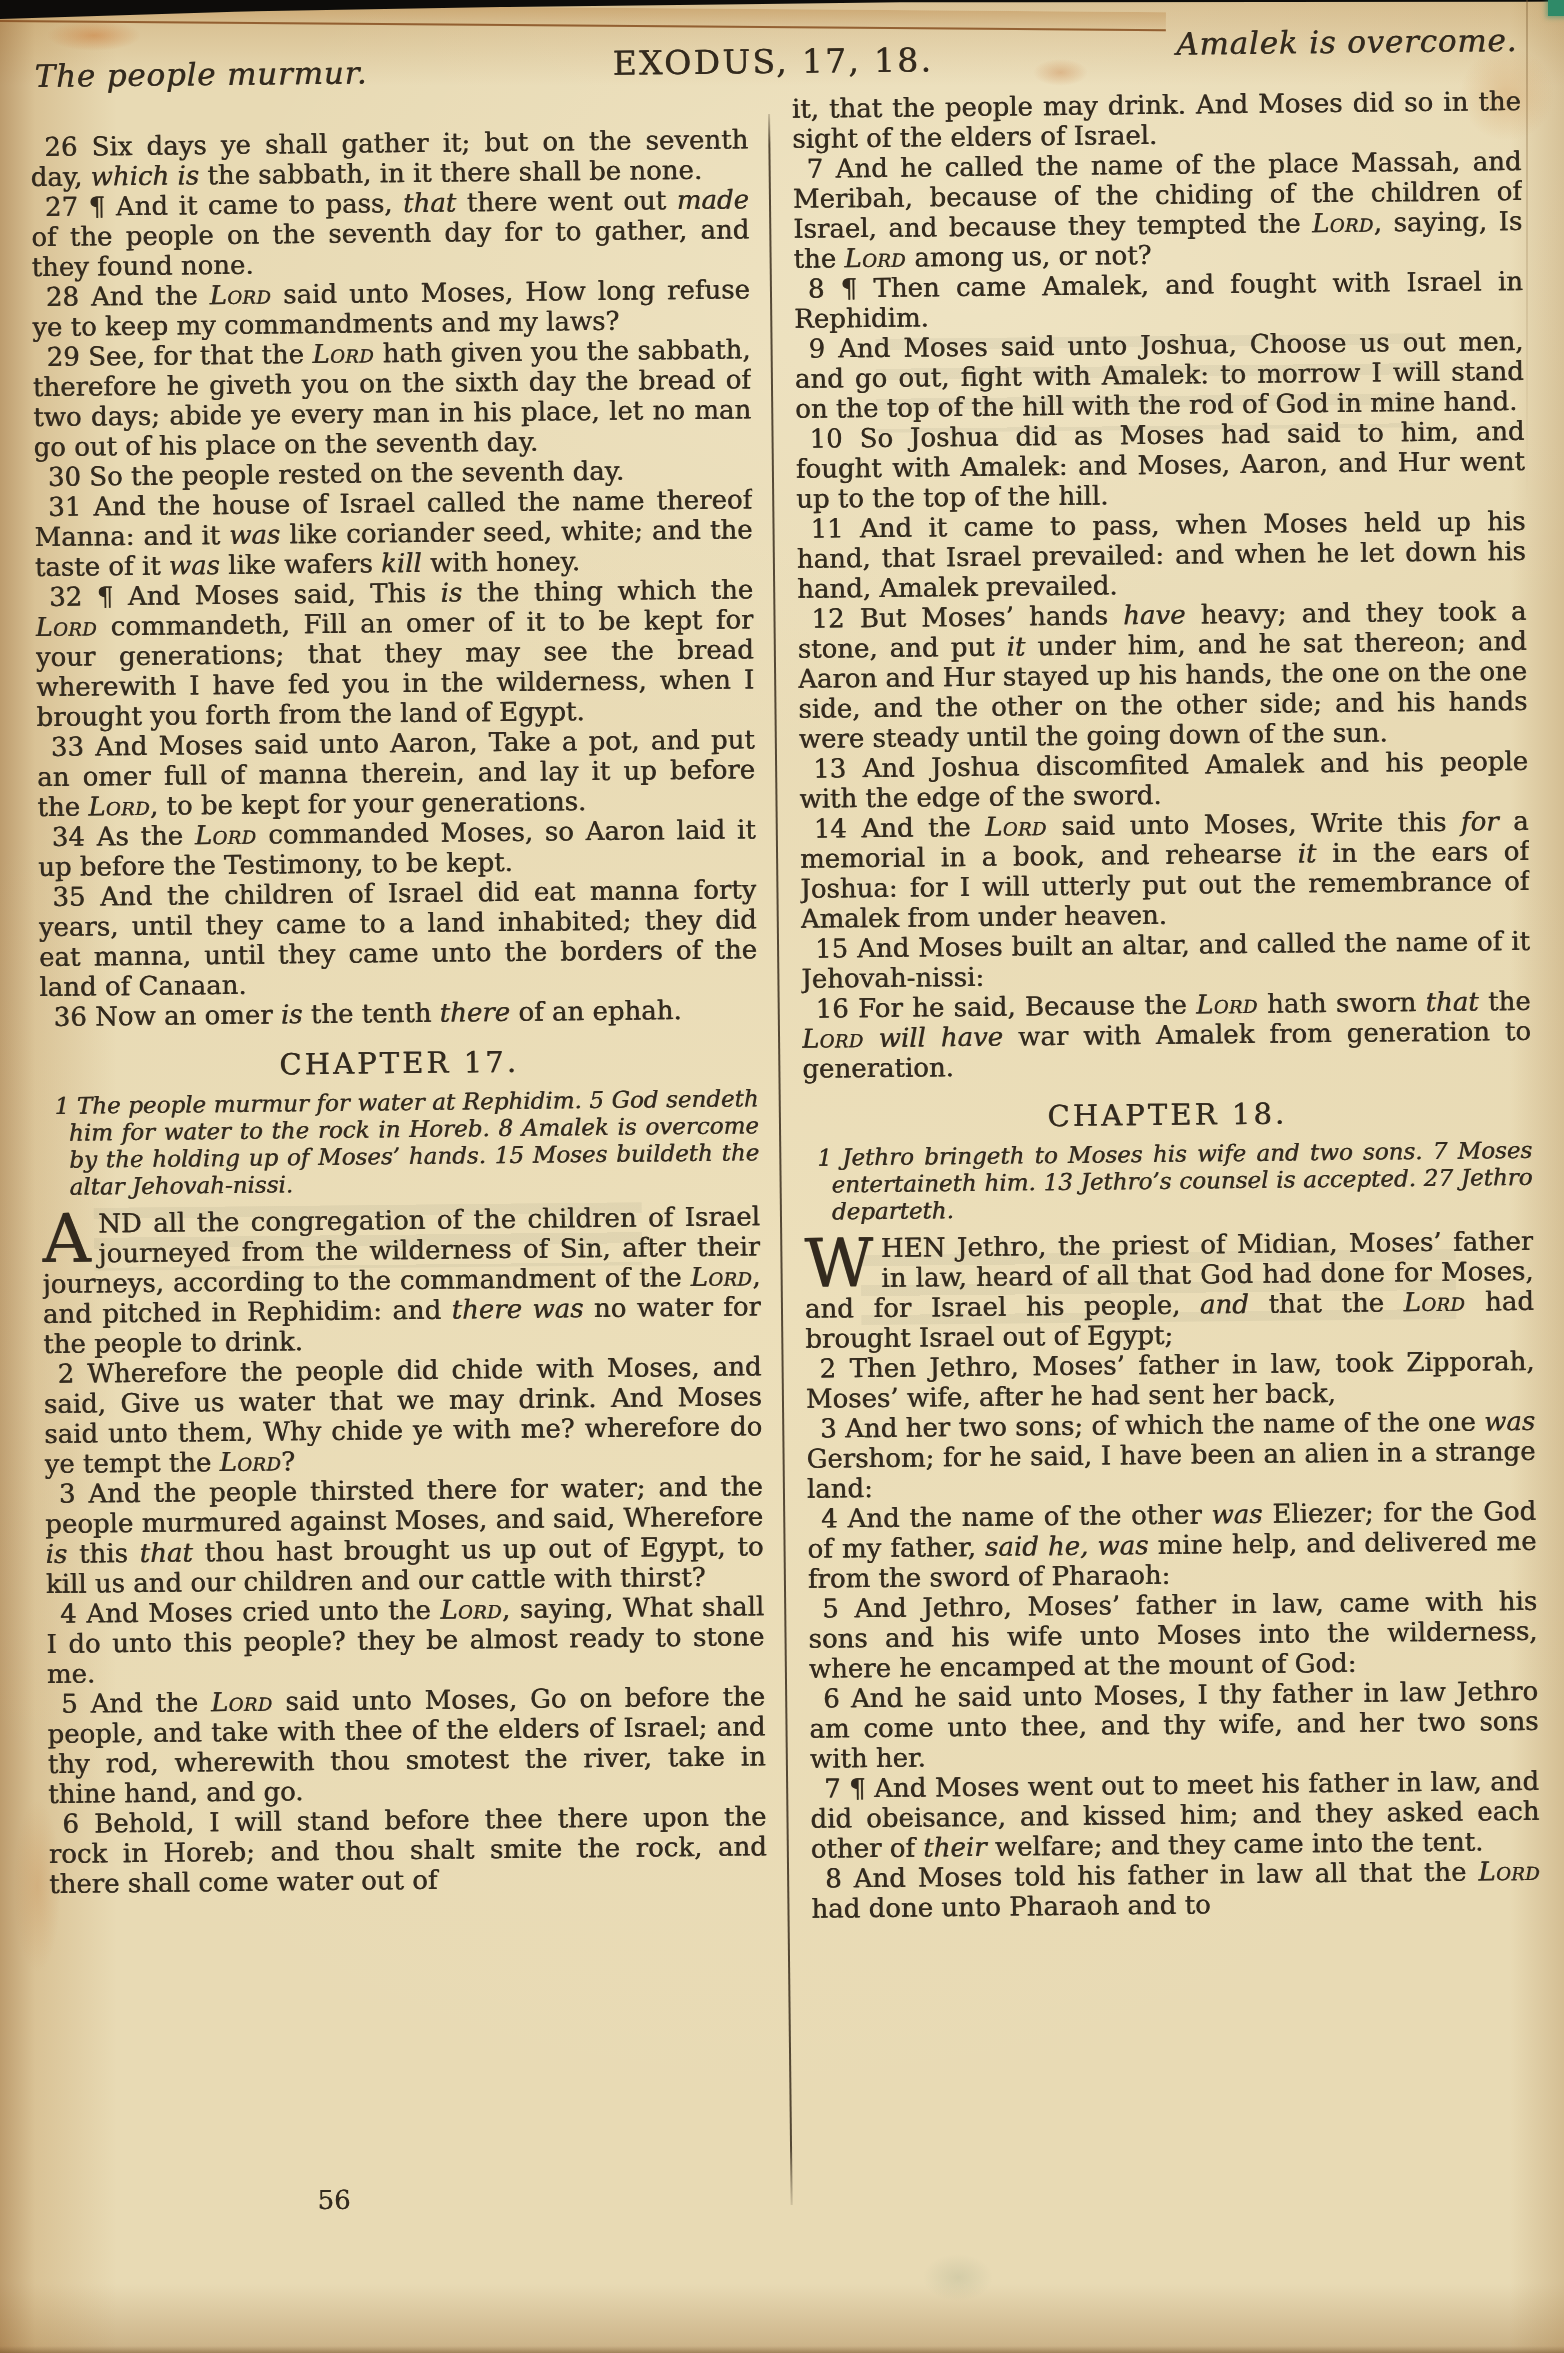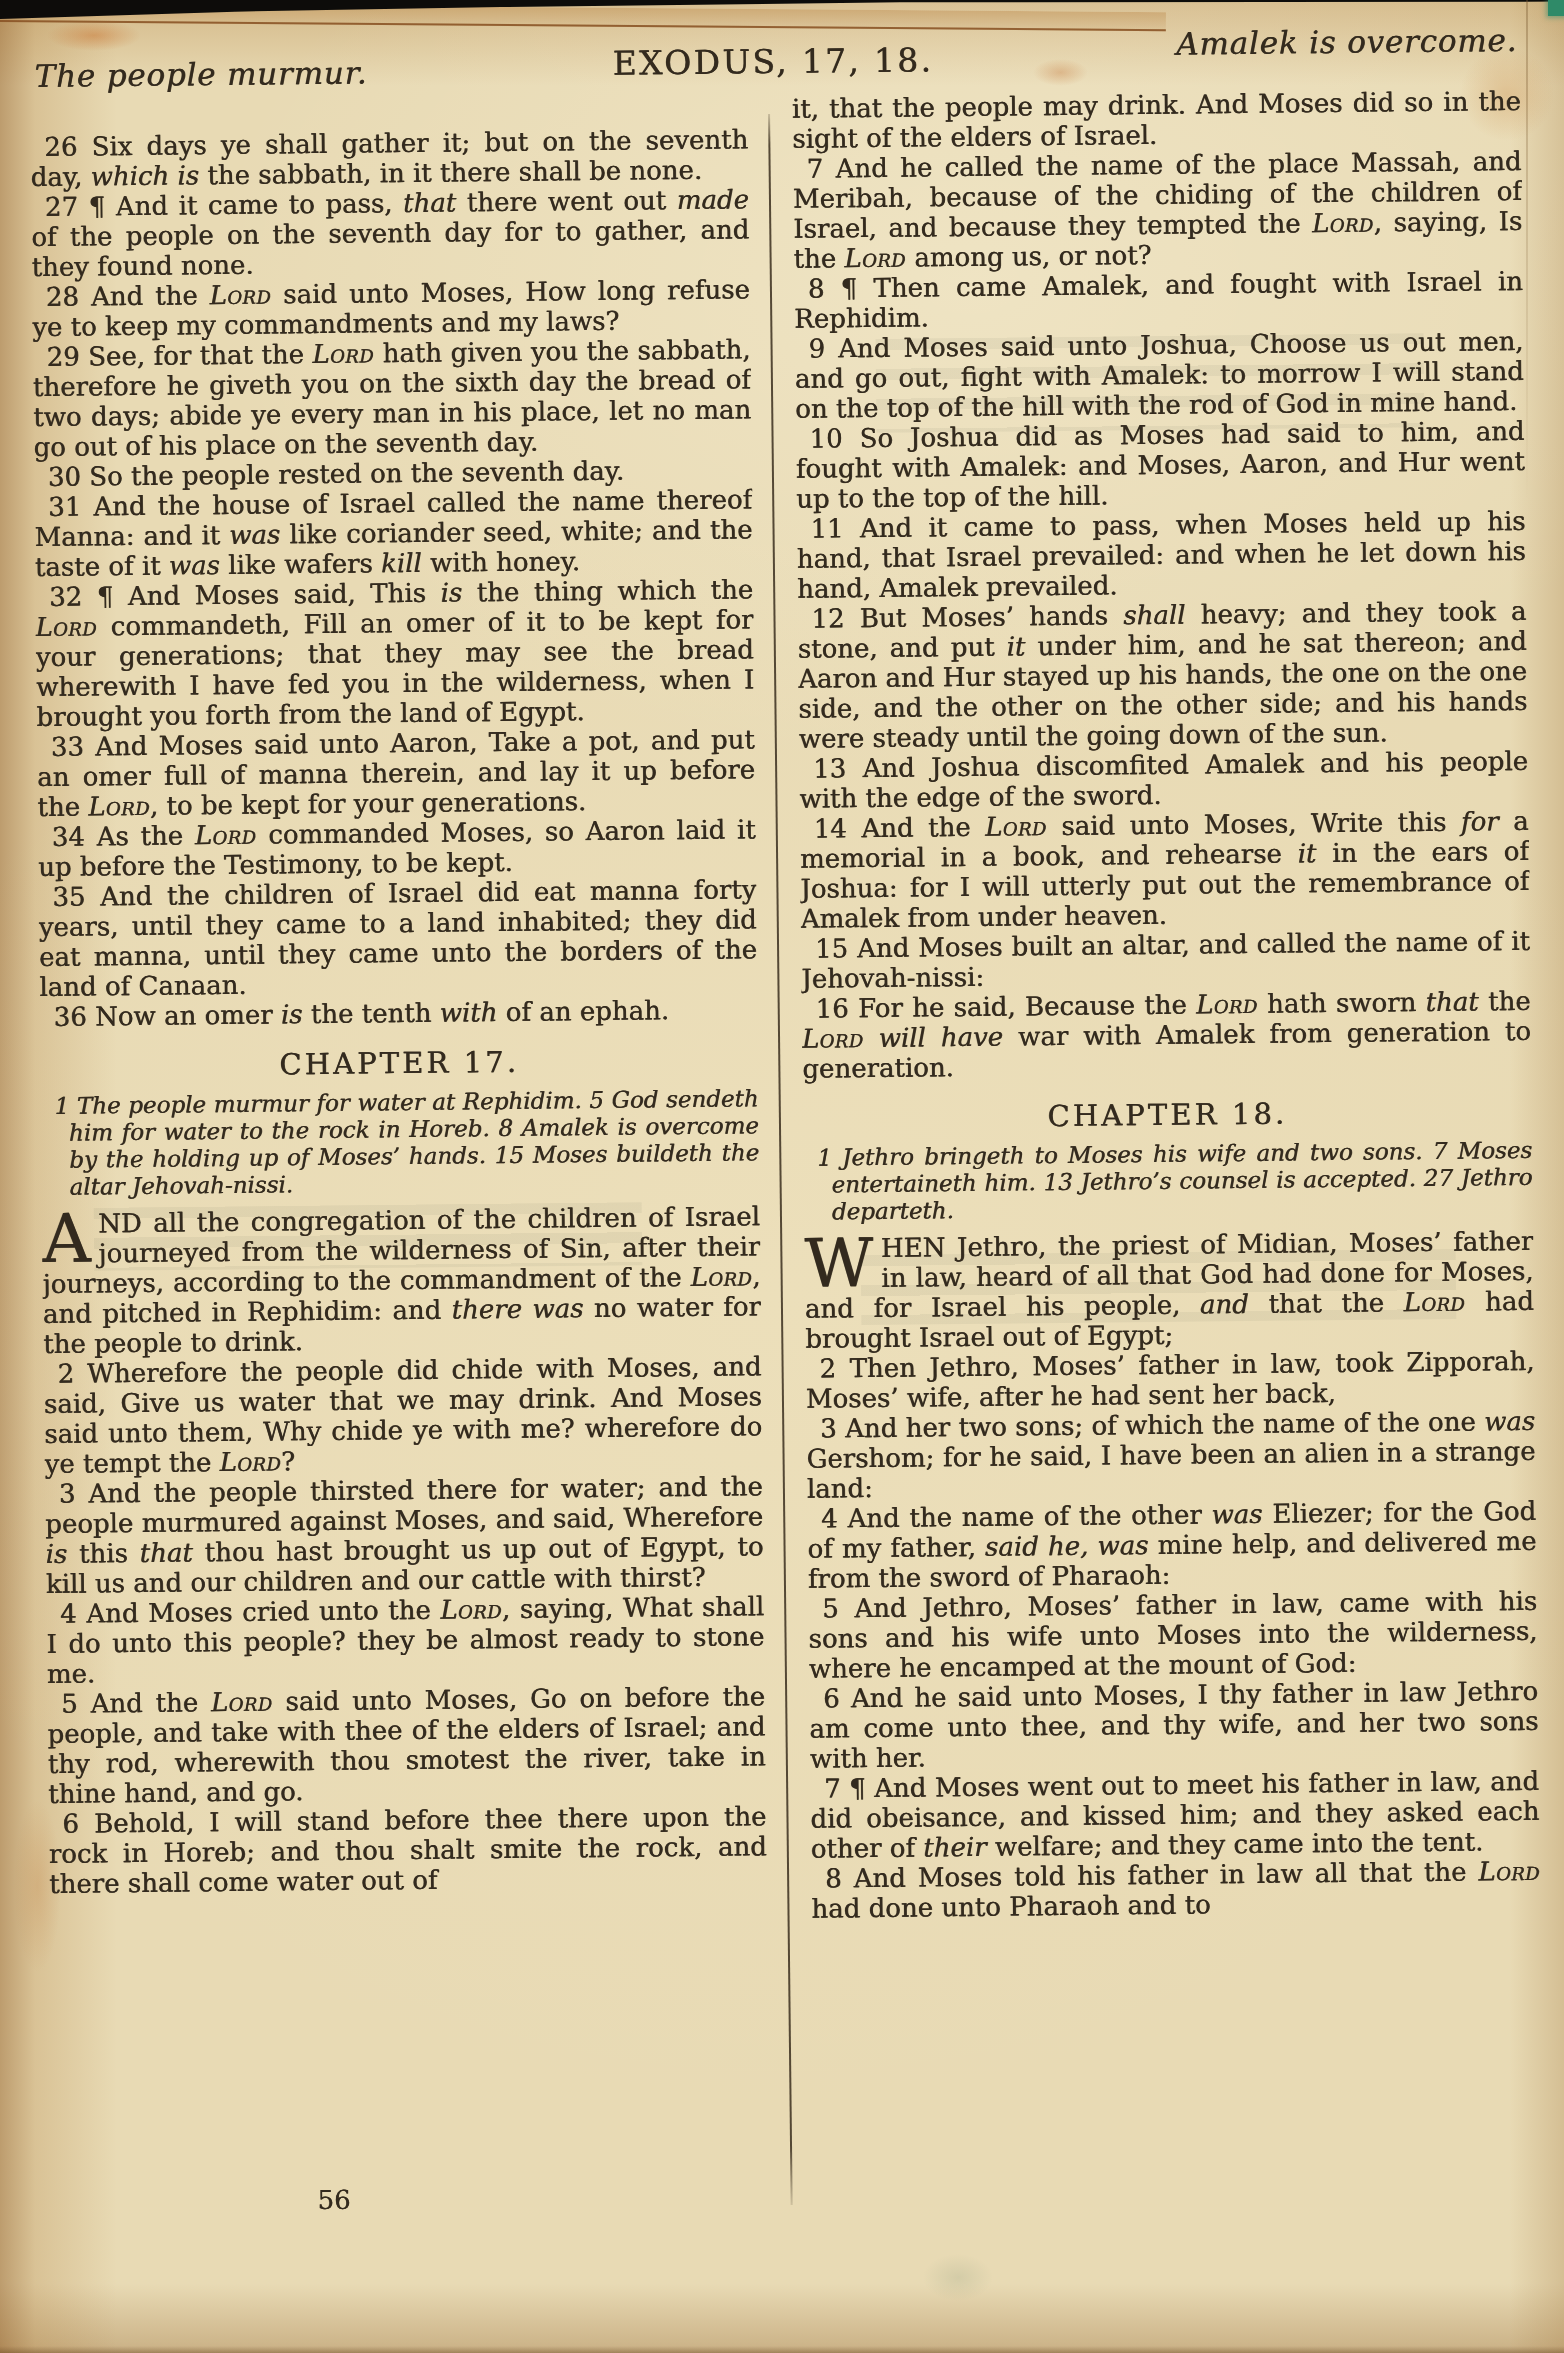--- a/index.html
+++ b/index.html
@@ -124,38 +124,38 @@
       <p class="verse">26 Six days ye shall gather it; but on the seventh day, <i>which is</i> the sabbath, in it there shall be none.</p>
       <p class="verse">27 ¶ And it came to pass, <i>that</i> there went out <i>made</i> of the people on the seventh day for to gather, and they found none.</p>
       <p class="verse">28 And the <span class="sc">Lord</span> said unto Moses, How long refuse ye to keep my commandments and my laws?</p>
       <p class="verse">29 See, for that the <span class="sc">Lord</span> hath given you the sabbath, therefore he giveth you on the sixth day the bread of two days; abide ye every man in his place, let no man go out of his place on the seventh day.</p>
       <p class="verse">30 So the people rested on the seventh day.</p>
       <p class="verse">31 And the house of Israel called the name thereof Manna: and it <i>was</i> like coriander seed, white; and the taste of it <i>was</i> like wafers <i>kill</i> with honey.</p>
       <p class="verse">32 ¶ And Moses said, This <i>is</i> the thing which the <span class="sc">Lord</span> commandeth, Fill an omer of it to be kept for your generations; that they may see the bread wherewith I have fed you in the wilderness, when I brought you forth from the land of Egypt.</p>
       <p class="verse">33 And Moses said unto Aaron, Take a pot, and put an omer full of manna therein, and lay it up before the <span class="sc">Lord</span>, to be kept for your generations.</p>
       <p class="verse">34 As the <span class="sc">Lord</span> commanded Moses, so Aaron laid it up before the Testimony, to be kept.</p>
       <p class="verse">35 And the children of Israel did eat manna forty years, until they came to a land inhabited; they did eat manna, until they came unto the borders of the land of Canaan.</p>
-      <p class="verse">36 Now an omer <i>is</i> the tenth <i>with</i> of an ephah.</p>
+      <p class="verse">36 Now an omer <i>is</i> the tenth <i>there</i> of an ephah.</p>
       <h2 class="chapter">CHAPTER 17.</h2>
       <p class="summary">1 The people murmur for water at Rephidim. 5 God sendeth him for water to the rock in Horeb. 8 Amalek is overcome by the holding up of Moses’ hands. 15 Moses buildeth the altar Jehovah-nissi.</p>
       <p class="verse cont"><span class="dropcap">A</span><span>ND</span> all the congregation of the children of Israel journeyed from the wilderness of Sin, after their journeys, according to the commandment of the <span class="sc">Lord</span>, and pitched in Rephidim: and <i>there was</i> no water for the people to drink.</p>
       <p class="verse">2 Wherefore the people did chide with Moses, and said, Give us water that we may drink. And Moses said unto them, Why chide ye with me? wherefore do ye tempt the <span class="sc">Lord</span>?</p>
       <p class="verse">3 And the people thirsted there for water; and the people murmured against Moses, and said, Wherefore <i>is</i> this <i>that</i> thou hast brought us up out of Egypt, to kill us and our children and our cattle with thirst?</p>
       <p class="verse">4 And Moses cried unto the <span class="sc">Lord</span>, saying, What shall I do unto this people? they be almost ready to stone me.</p>
       <p class="verse">5 And the <span class="sc">Lord</span> said unto Moses, Go on before the people, and take with thee of the elders of Israel; and thy rod, wherewith thou smotest the river, take in thine hand, and go.</p>
       <p class="verse">6 Behold, I will stand before thee there upon the rock in Horeb; and thou shalt smite the rock, and there shall come water out of</p>
     </div>
   <div class="col col-right">
       <p class="verse cont">it, that the people may drink. And Moses did so in the sight of the elders of Israel.</p>
       <p class="verse">7 And he called the name of the place Massah, and Meribah, because of the chiding of the children of Israel, and because they tempted the <span class="sc">Lord</span>, saying, Is the <span class="sc">Lord</span> among us, or not?</p>
       <p class="verse">8 ¶ Then came Amalek, and fought with Israel in Rephidim.</p>
       <p class="verse">9 And Moses said unto Joshua, Choose us out men, and go out, fight with Amalek: to morrow I will stand on the top of the hill with the rod of God in mine hand.</p>
       <p class="verse">10 So Joshua did as Moses had said to him, and fought with Amalek: and Moses, Aaron, and Hur went up to the top of the hill.</p>
       <p class="verse">11 And it came to pass, when Moses held up his hand, that Israel prevailed: and when he let down his hand, Amalek prevailed.</p>
-      <p class="verse">12 But Moses’ hands <i>shall</i> heavy; and they took a stone, and put <i>it</i> under him, and he sat thereon; and Aaron and Hur stayed up his hands, the one on the one side, and the other on the other side; and his hands were steady until the going down of the sun.</p>
+      <p class="verse">12 But Moses’ hands <i>have</i> heavy; and they took a stone, and put <i>it</i> under him, and he sat thereon; and Aaron and Hur stayed up his hands, the one on the one side, and the other on the other side; and his hands were steady until the going down of the sun.</p>
       <p class="verse">13 And Joshua discomfited Amalek and his people with the edge of the sword.</p>
       <p class="verse">14 And the <span class="sc">Lord</span> said unto Moses, Write this <i>for</i> a memorial in a book, and rehearse <i>it</i> in the ears of Joshua: for I will utterly put out the remembrance of Amalek from under heaven.</p>
       <p class="verse">15 And Moses built an altar, and called the name of it Jehovah-nissi:</p>
       <p class="verse">16 For he said, Because the <span class="sc">Lord</span> hath sworn <i>that</i> the <span class="sc">Lord</span> <i>will have</i> war with Amalek from generation to generation.</p>
       <h2 class="chapter">CHAPTER 18.</h2>
       <p class="summary">1 Jethro bringeth to Moses his wife and two sons. 7 Moses entertaineth him. 13 Jethro’s counsel is accepted. 27 Jethro departeth.</p>
       <p class="verse cont"><span class="dropcap">W</span><span>HEN</span> Jethro, the priest of Midian, Moses’ father in law, heard of all that God had done for Moses, and for Israel his people, <i>and</i> that the <span class="sc">Lord</span> had brought Israel out of Egypt;</p>
       <p class="verse">2 Then Jethro, Moses’ father in law, took Zipporah, Moses’ wife, after he had sent her back,</p>
       <p class="verse">3 And her two sons; of which the name of the one <i>was</i> Gershom; for he said, I have been an alien in a strange land:</p>
       <p class="verse">4 And the name of the other <i>was</i> Eliezer; for the God of my father, <i>said he, was</i> mine help, and delivered me from the sword of Pharaoh:</p>

